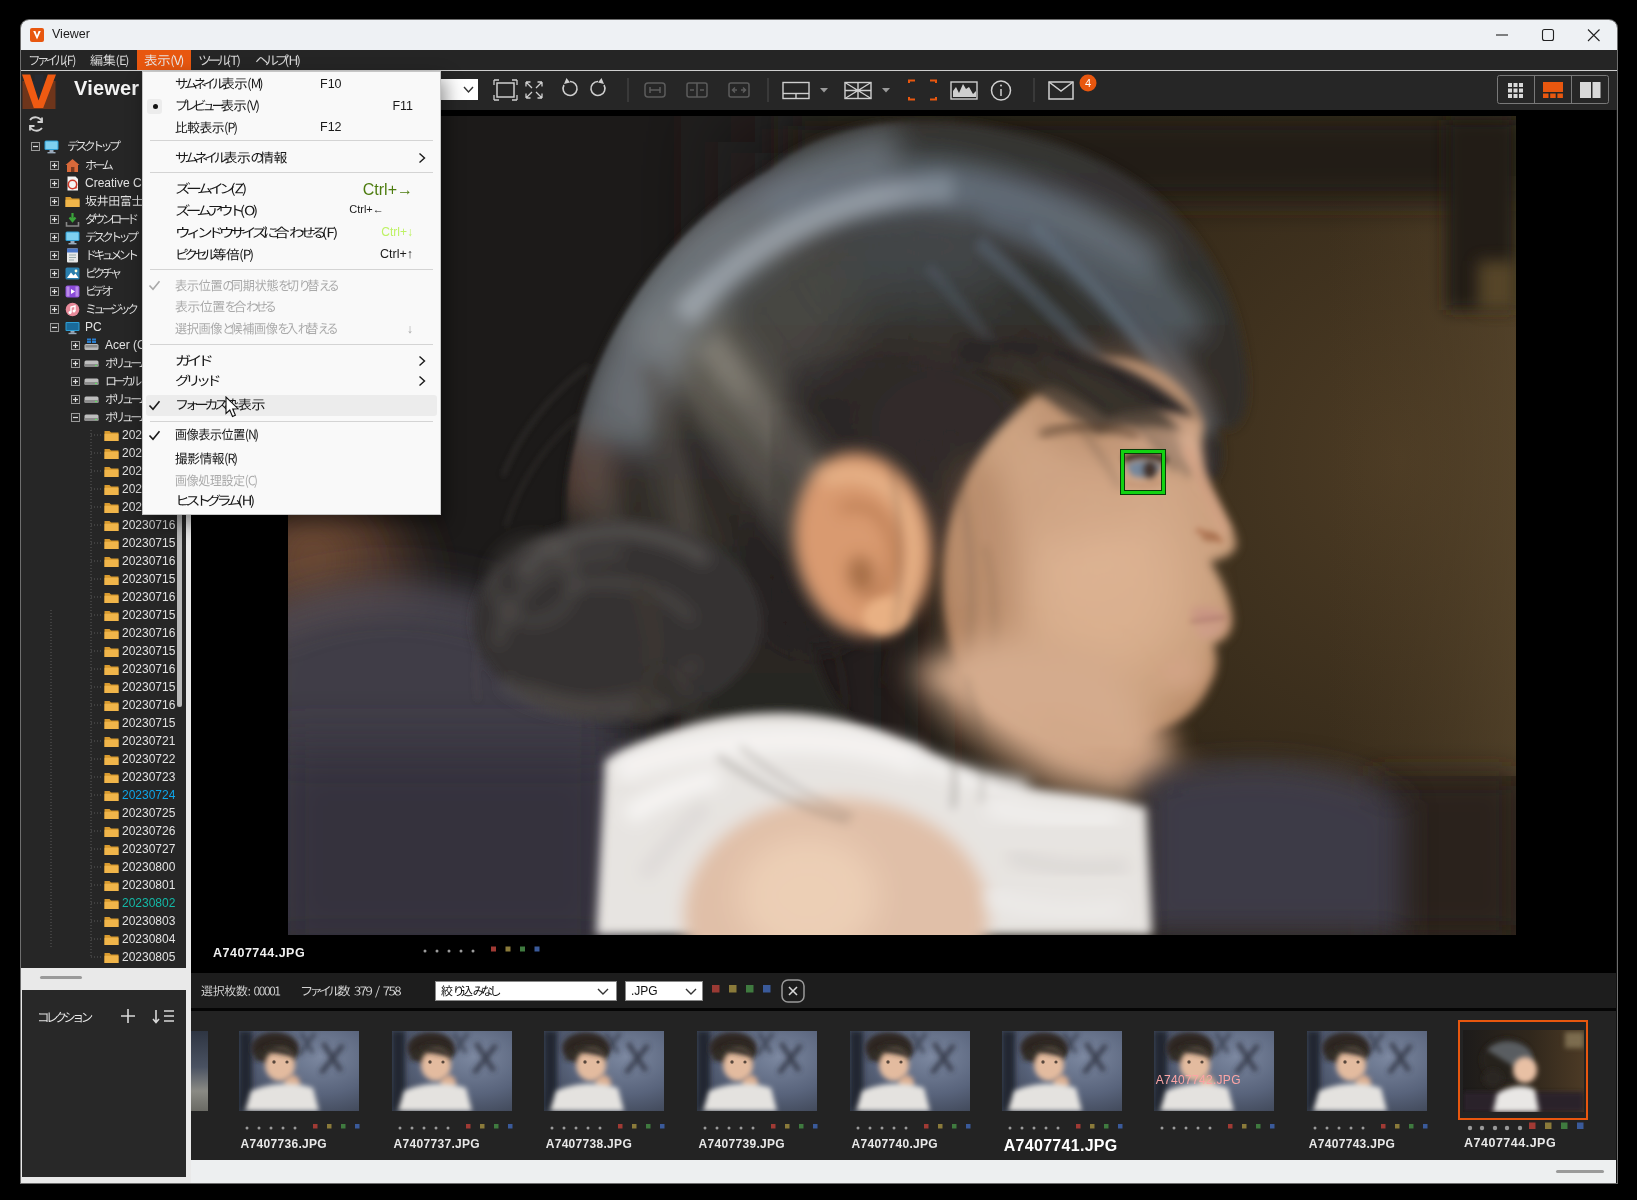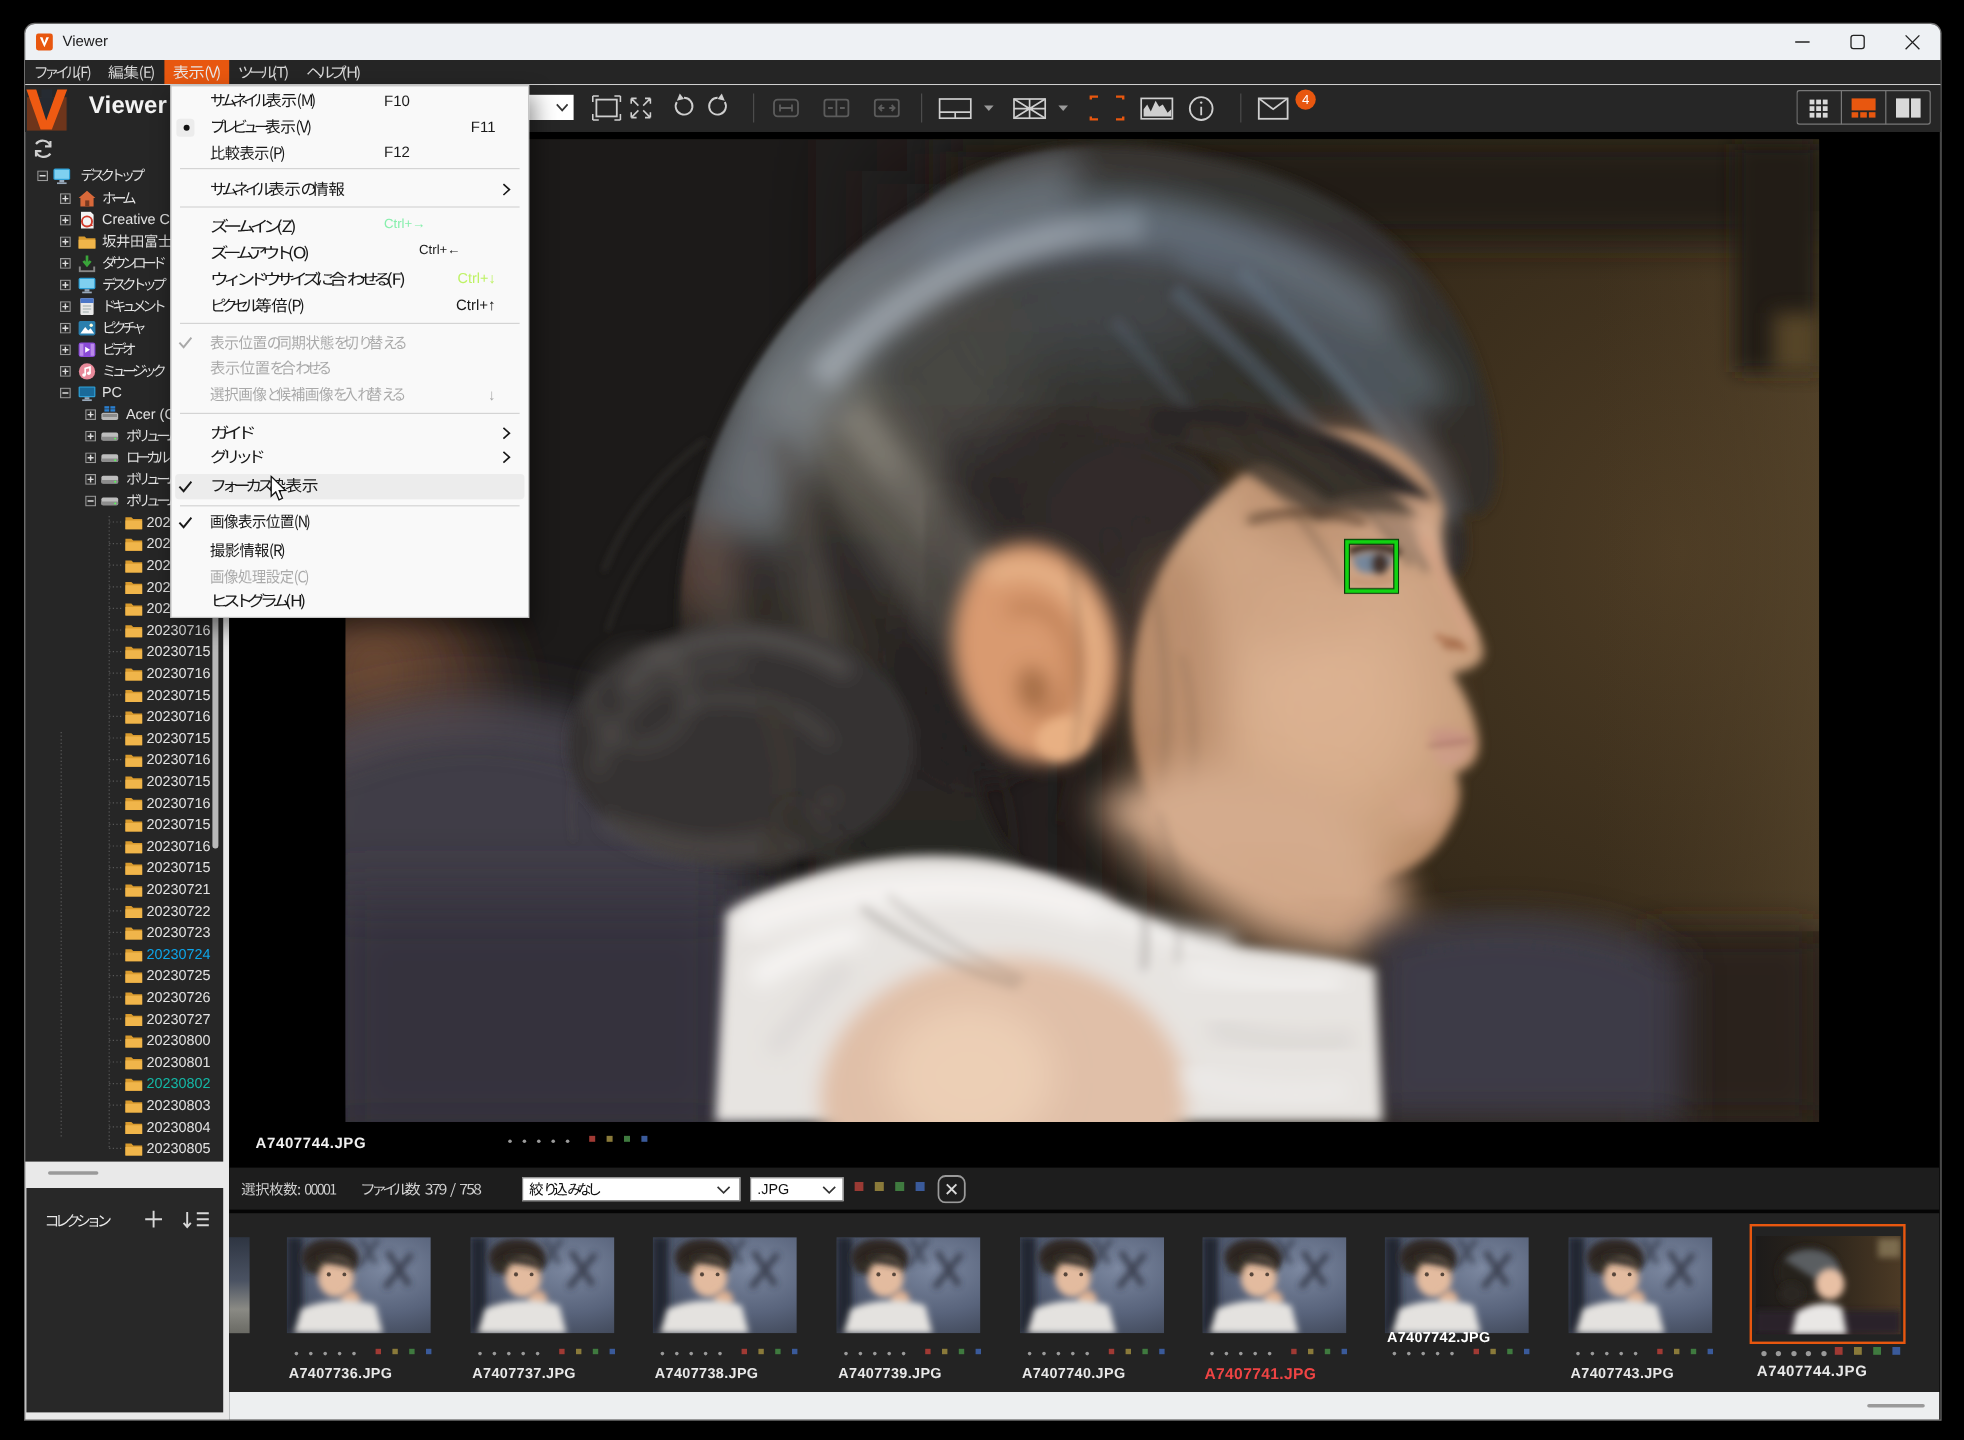--- a/index.html
+++ b/index.html
@@ -1163,21 +1163,21 @@
       <circle cx="4" cy="5" r="1.5" fill="#9a9a9a"></circle>
       <circle cx="16" cy="5" r="1.5" fill="#9a9a9a"></circle>
       <circle cx="28" cy="5" r="1.5" fill="#9a9a9a"></circle>
       <circle cx="40" cy="5" r="1.5" fill="#9a9a9a"></circle>
       <circle cx="52" cy="5" r="1.5" fill="#9a9a9a"></circle>
       <rect x="70.0" y="1.0" width="4.5" height="4.5" fill="#a03a34"></rect>
       <rect x="84.0" y="1.0" width="4.5" height="4.5" fill="#8a7a3a"></rect>
       <rect x="98.0" y="1.0" width="4.5" height="4.5" fill="#3f7a3f"></rect>
       <rect x="112.0" y="1.0" width="4.5" height="4.5" fill="#3a5a9a"></rect>
     </svg>
-    <div class="abs" style="left:1003.7px;top:1137px;font-size:13px;font-weight:bold;color:#ef4444;letter-spacing:0.3px">A7407741.JPG</div>
+    <div class="abs" style="left:1003.7px;top:1137px;font-size:16px;font-weight:bold;color:#ffffff;letter-spacing:0.3px">A7407741.JPG</div>
     <div class="abs" style="left:1153.8px;top:1030.9px">
       <svg width="120" height="80" viewBox="0 0 120 80">
         <defs>
           <radialGradient id="tb6" cx="0.68" cy="0.32" r="0.85">
             <stop offset="0" stop-color="#7c88a0"></stop>
             <stop offset="0.55" stop-color="#59647c"></stop>
             <stop offset="1" stop-color="#3a4150"></stop>
           </radialGradient>
           <filter id="tf6" x="-40%" y="-40%" width="180%" height="180%">
             <feGaussianBlur stdDeviation="2.6"></feGaussianBlur>
@@ -1203,21 +1203,21 @@
       <circle cx="4" cy="5" r="1.5" fill="#9a9a9a"></circle>
       <circle cx="16" cy="5" r="1.5" fill="#9a9a9a"></circle>
       <circle cx="28" cy="5" r="1.5" fill="#9a9a9a"></circle>
       <circle cx="40" cy="5" r="1.5" fill="#9a9a9a"></circle>
       <circle cx="52" cy="5" r="1.5" fill="#9a9a9a"></circle>
       <rect x="70.0" y="1.0" width="4.5" height="4.5" fill="#a03a34"></rect>
       <rect x="84.0" y="1.0" width="4.5" height="4.5" fill="#8a7a3a"></rect>
       <rect x="98.0" y="1.0" width="4.5" height="4.5" fill="#3f7a3f"></rect>
       <rect x="112.0" y="1.0" width="4.5" height="4.5" fill="#3a5a9a"></rect>
     </svg>
-    <div class="abs" style="left:1155.8px;top:1107px;font-size:12px;font-weight:bold;color:#ffffff;letter-spacing:0.3px">A7407742.JPG</div>
+    <div class="abs" style="left:1155.8px;top:1073px;font-size:12px;font-weight:normal;color:#fca5a5;letter-spacing:0.3px">A7407742.JPG</div>
     <div class="abs" style="left:1306.8px;top:1030.9px">
       <svg width="120" height="80" viewBox="0 0 120 80">
         <defs>
           <radialGradient id="tb7" cx="0.68" cy="0.32" r="0.85">
             <stop offset="0" stop-color="#7c88a0"></stop>
             <stop offset="0.55" stop-color="#59647c"></stop>
             <stop offset="1" stop-color="#3a4150"></stop>
           </radialGradient>
           <filter id="tf7" x="-40%" y="-40%" width="180%" height="180%">
             <feGaussianBlur stdDeviation="2.6"></feGaussianBlur>
@@ -1356,21 +1356,21 @@
         <use href="#g30BA" x="0"></use>
         <use href="#g30FC" x="700"></use>
         <use href="#g30E0" x="1400"></use>
         <use href="#g30A4" x="2100"></use>
         <use href="#g30F3" x="2800"></use>
         <use href="#g0028" x="3500"></use>
         <use href="#g005A" x="3764"></use>
         <use href="#g0029" x="4234"></use>
       </g>
     </svg>
-    <div class="abs" style="left:320px;top:181.0px;width:93px;font-size:11px;color:#86efac;">Ctrl+→</div>
+    <div class="abs" style="left:320px;top:181.0px;width:93px;font-size:16px;color:#4d7c0f;text-align:right">Ctrl+→</div>
     <svg class="jp" style="left:175.0px;top:202.7px" width="82" height="16">
       <g fill="#1a1a1a" transform="translate(0,12.35) scale(0.01545,-0.01300)">
         <use href="#g30BA" x="0"></use>
         <use href="#g30FC" x="700"></use>
         <use href="#g30E0" x="1400"></use>
         <use href="#g30A2" x="2100"></use>
         <use href="#g30A6" x="2800"></use>
         <use href="#g30C8" x="3500"></use>
         <use href="#g0028" x="4200"></use>
         <use href="#g004F" x="4464"></use>

